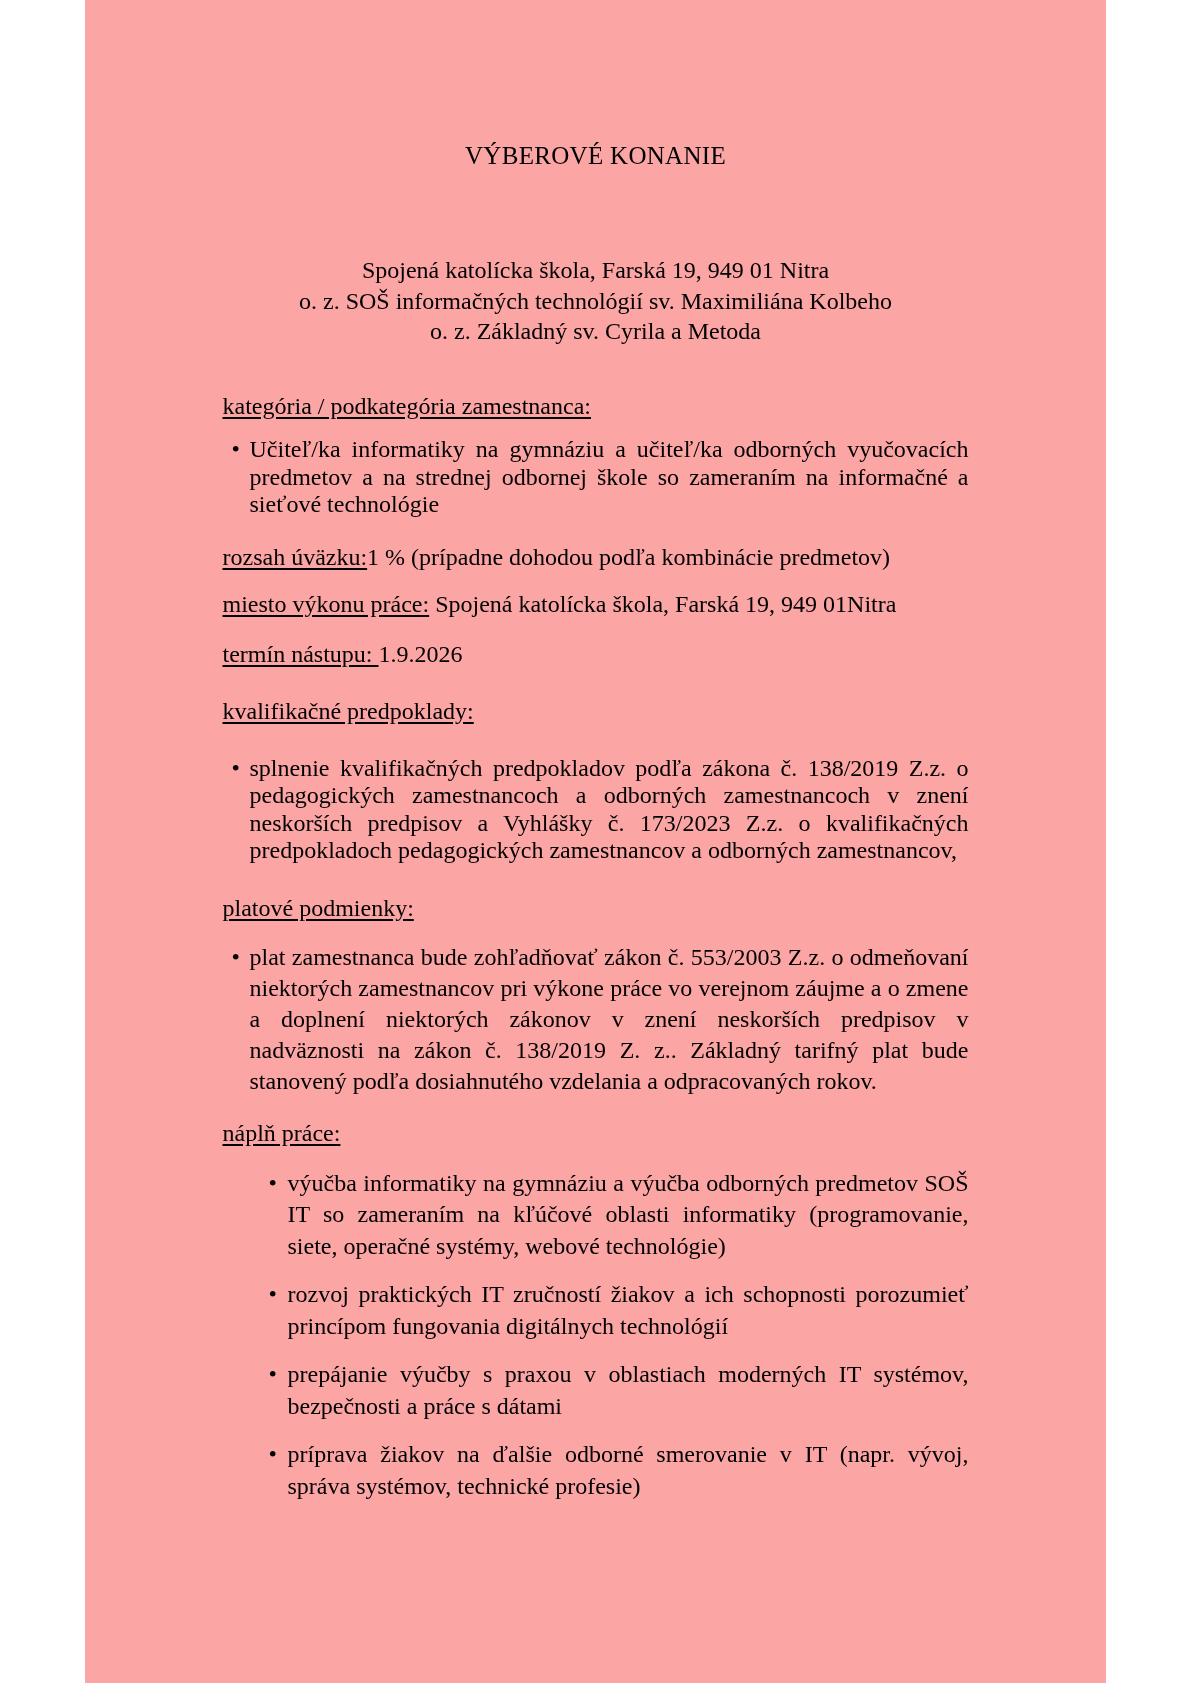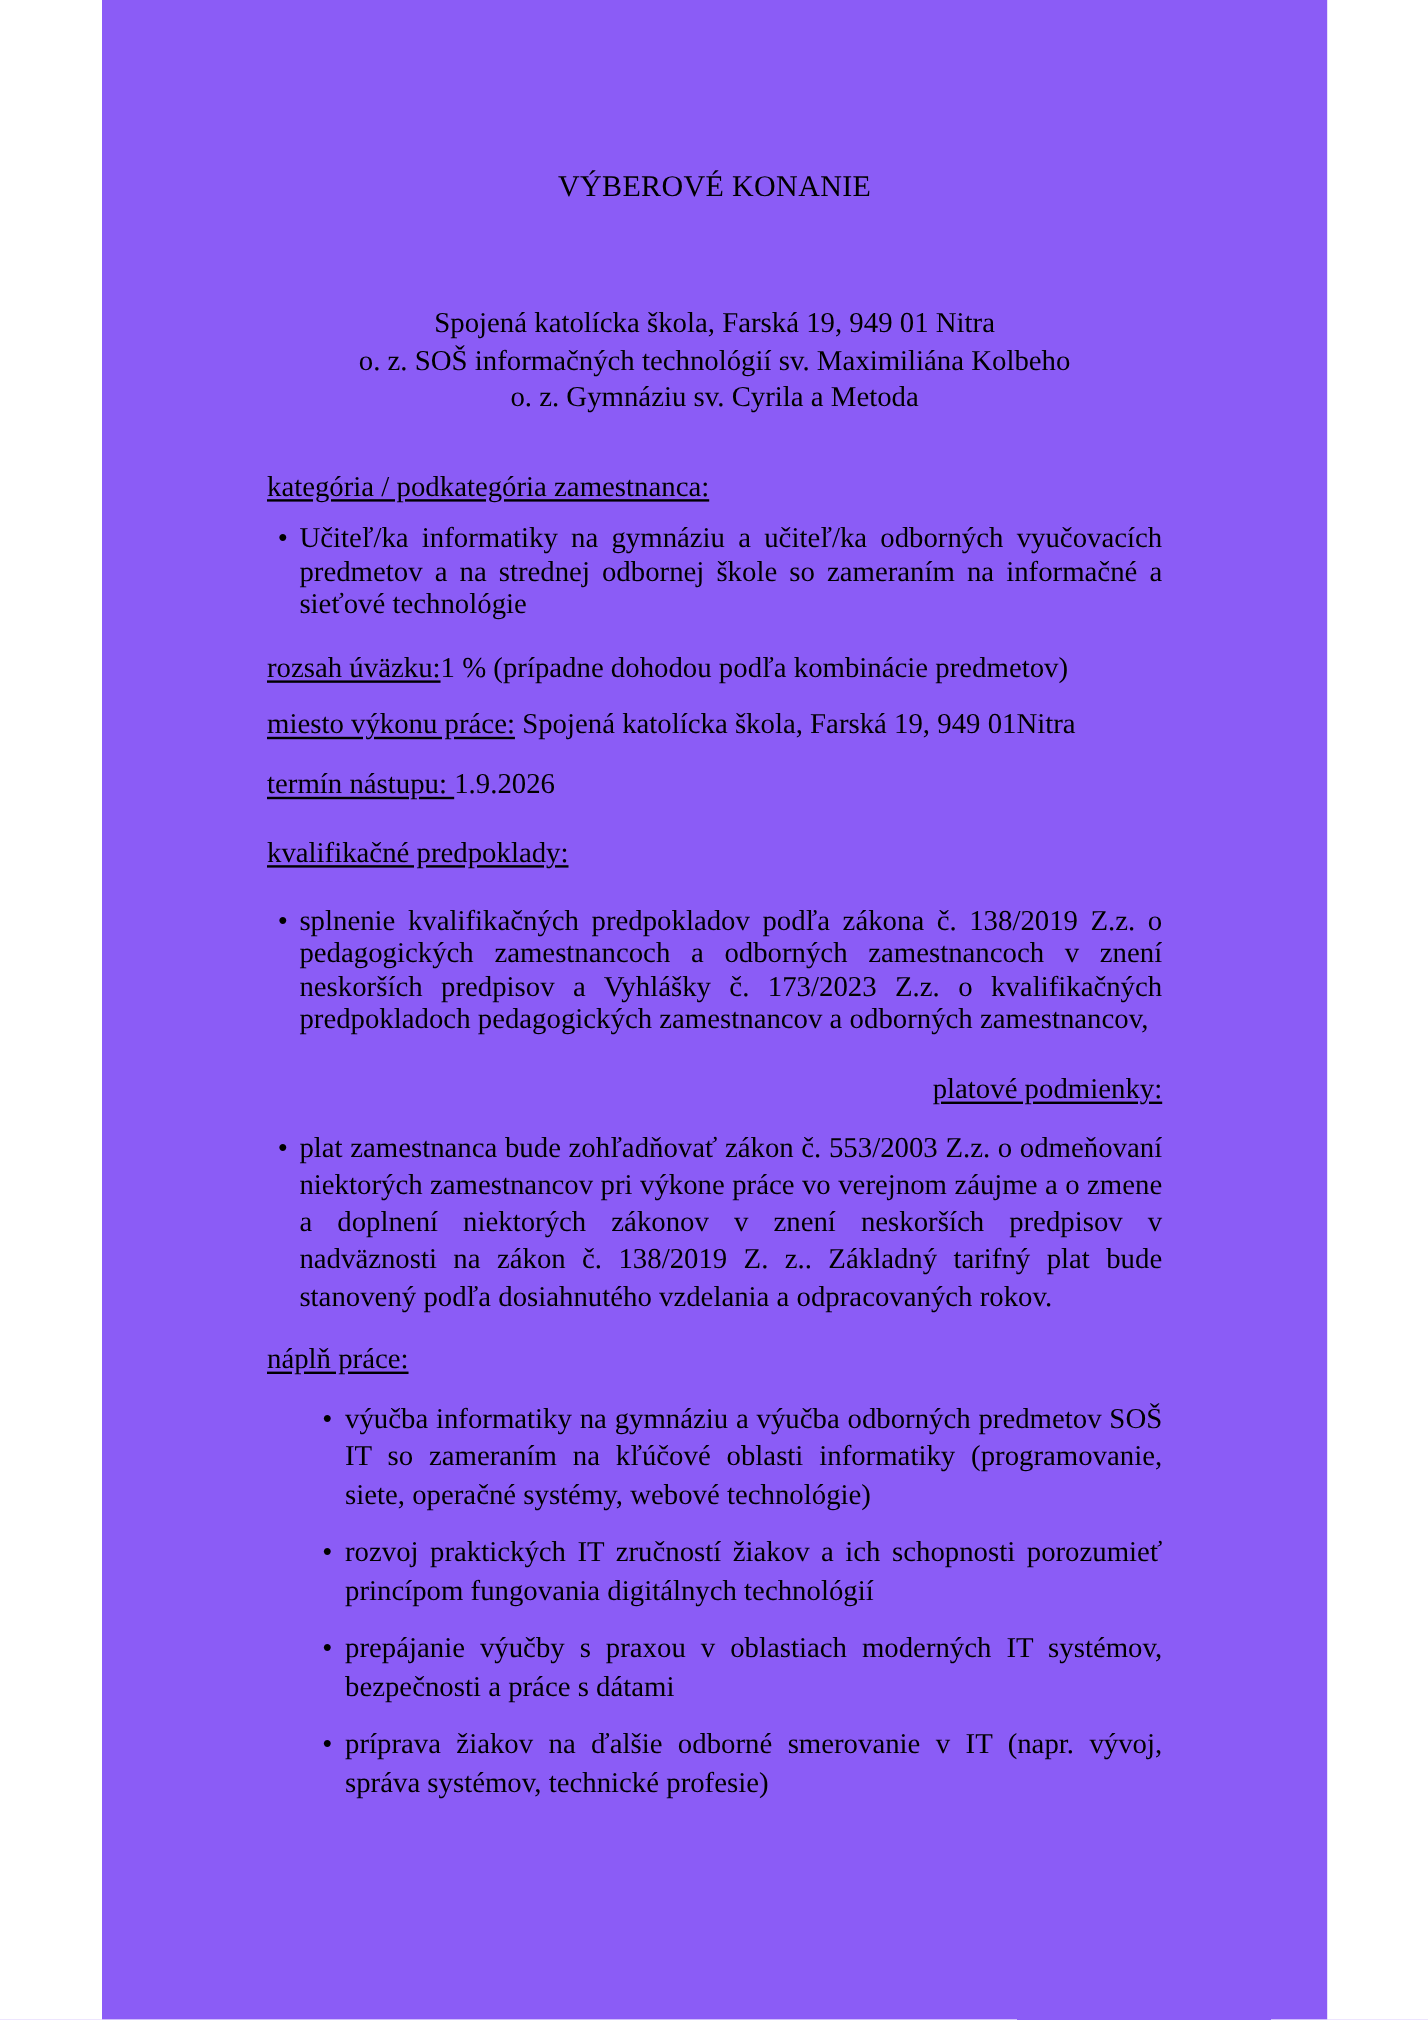--- a/index.html
+++ b/index.html
@@ -6,21 +6,21 @@
     margin: 0;
     padding: 0;
     background: #ffffff;
   }
   .page {
     position: relative;
     width: 1021px;
     height: 1683px;
     box-sizing: border-box;
     margin: 0 auto;
-    background: #8b5cf6;
+    background: #fca5a5;
     color: #000000;
     font-family: "Liberation Serif", "DejaVu Serif", serif;
     font-size: 24px;
     padding: 141px 137px 0 138px;
     overflow: hidden;
   }
   .doc-title {
     font-size: 25px;
     font-weight: 400;
     text-align: center;
@@ -39,21 +39,21 @@
     font-weight: 400;
     font-family: Liberation Serif, serif;
   }
   .heading .u,
   .label-u {
     text-decoration: underline;
     text-underline-offset: 3px;
   }
   .heading.h-kategoria   { margin-top: 46px; }
   .heading.h-kvalifikacne{ margin-top: 30px; }
-  .heading.h-platove     { margin-top: 30px; text-align: right; }
+  .heading.h-platove     { margin-top: 30px; }
   .heading.h-napln       { margin-top: 23px; }
 
   ul.blist {
     list-style: none;
     margin: 0;
     padding: 0;
   }
   ul.blist li {
     position: relative;
     padding-left: 27px;
@@ -92,21 +92,21 @@
 </head>
 <body>
 
 <div class="page">
 
   <h1 class="doc-title">VÝBEROVÉ KONANIE</h1>
 
   <div class="org-block">
     <div>Spojená katolícka škola, Farská 19, 949 01 Nitra</div>
     <div>o. z. SOŠ informačných technológií sv. Maximiliána Kolbeho</div>
-    <div>o. z. Gymnáziu sv. Cyrila a Metoda</div>
+    <div>o. z. Základný sv. Cyrila a Metoda</div>
   </div>
 
   <div class="section">
     <p class="heading h-kategoria"><span class="u">kategória / podkategória zamestnanca:</span></p>
     <ul class="blist list-kategoria">
       <li>Učiteľ/ka informatiky na gymnáziu  a učiteľ/ka odborných vyučovacích predmetov a na strednej odbornej škole so zameraním na informačné a sieťové technológie</li>
     </ul>
   </div>
 
   <div class="section">

